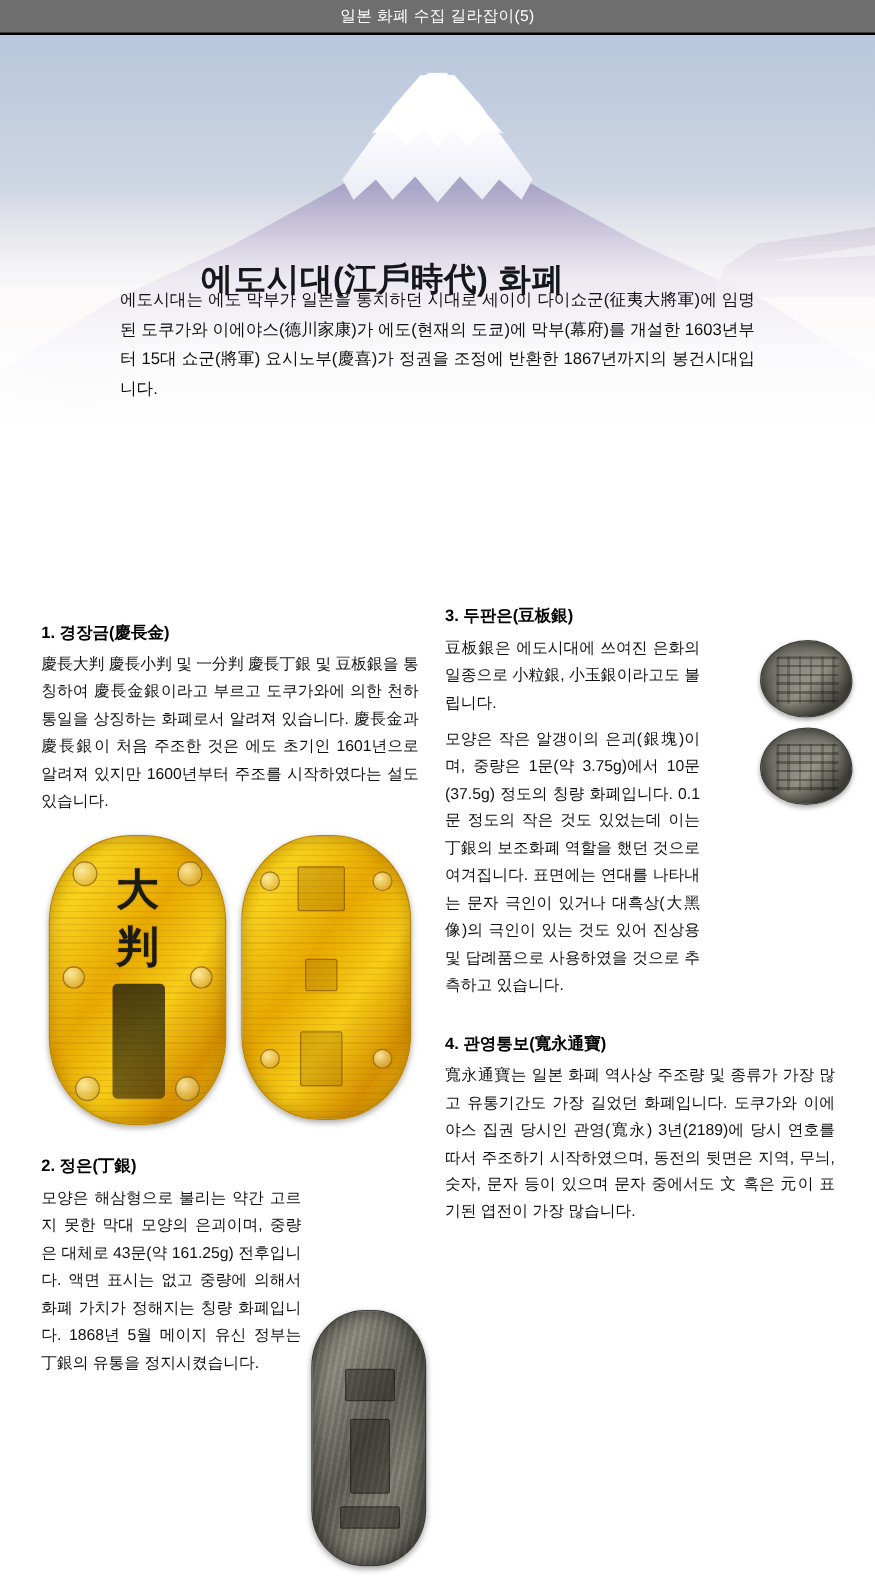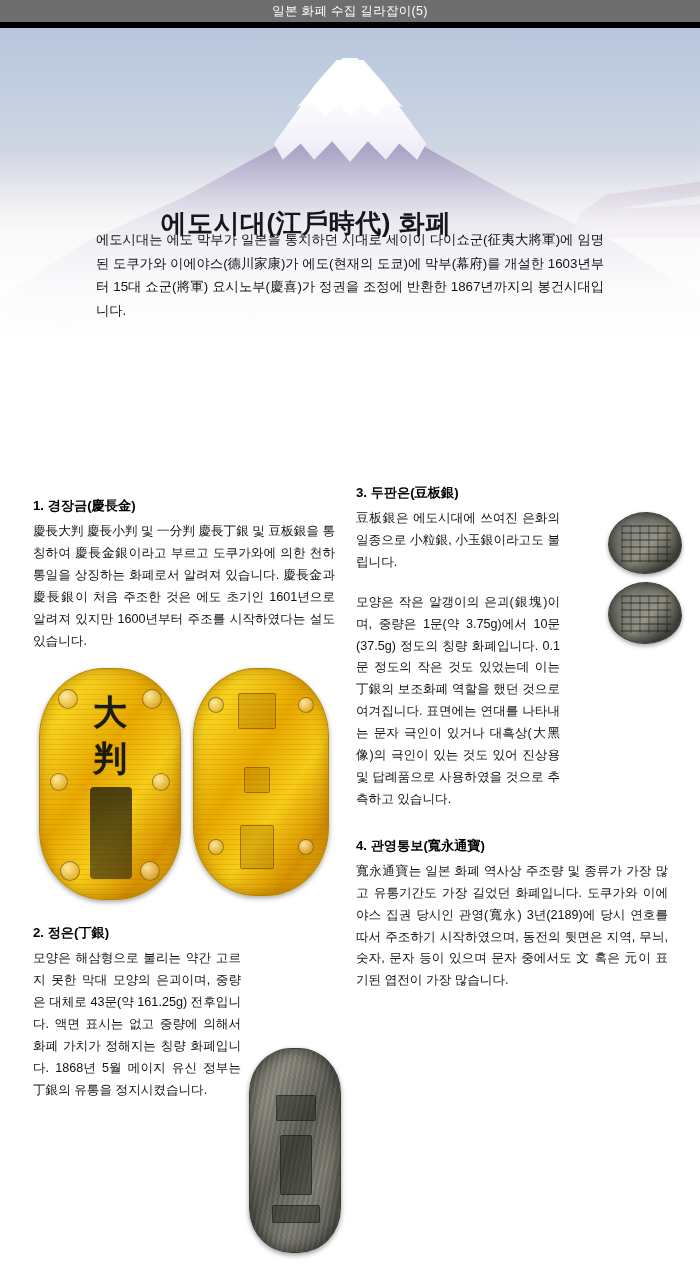--- a/index.html
+++ b/index.html
@@ -17,21 +17,21 @@
 
   
   .topbar {
     position: absolute; left: 0; top: 0;
     width: 700px; height: 28px;
     background: #6e6e6e;
     color: #ffffff;
     display: flex; align-items: center; justify-content: center;
     font-size: 12.5px;
     letter-spacing: .3px;
-    border-bottom: 6px solid #000000;
+    border-bottom: 2px solid #000000;
   }
 
   
   .hero {
     position: absolute; left: 0; top: 28px;
     width: 700px; height: 402px;
     overflow: hidden;
     background: linear-gradient(to bottom,
         #cfd9e6 0%,
         #d7dfe9 14%,
@@ -128,21 +128,21 @@
     font-weight: bold;
     color: #000;
   }
   .body-text {
     font-size: 12.6px;
     line-height: 1.74;
     text-align: justify;
     color: #111;
     margin: 0;
   }
-  .body-text + .body-text { margin-top: 18px; }
+  .body-text + .body-text { margin-top: 7px; }
 
   
   .koban-wrap {
     position: relative;
     width: 300px; height: 250px;
     margin-top: 10px;
   }
   .koban {
     position: absolute;
     border-radius: 46% / 30%;

